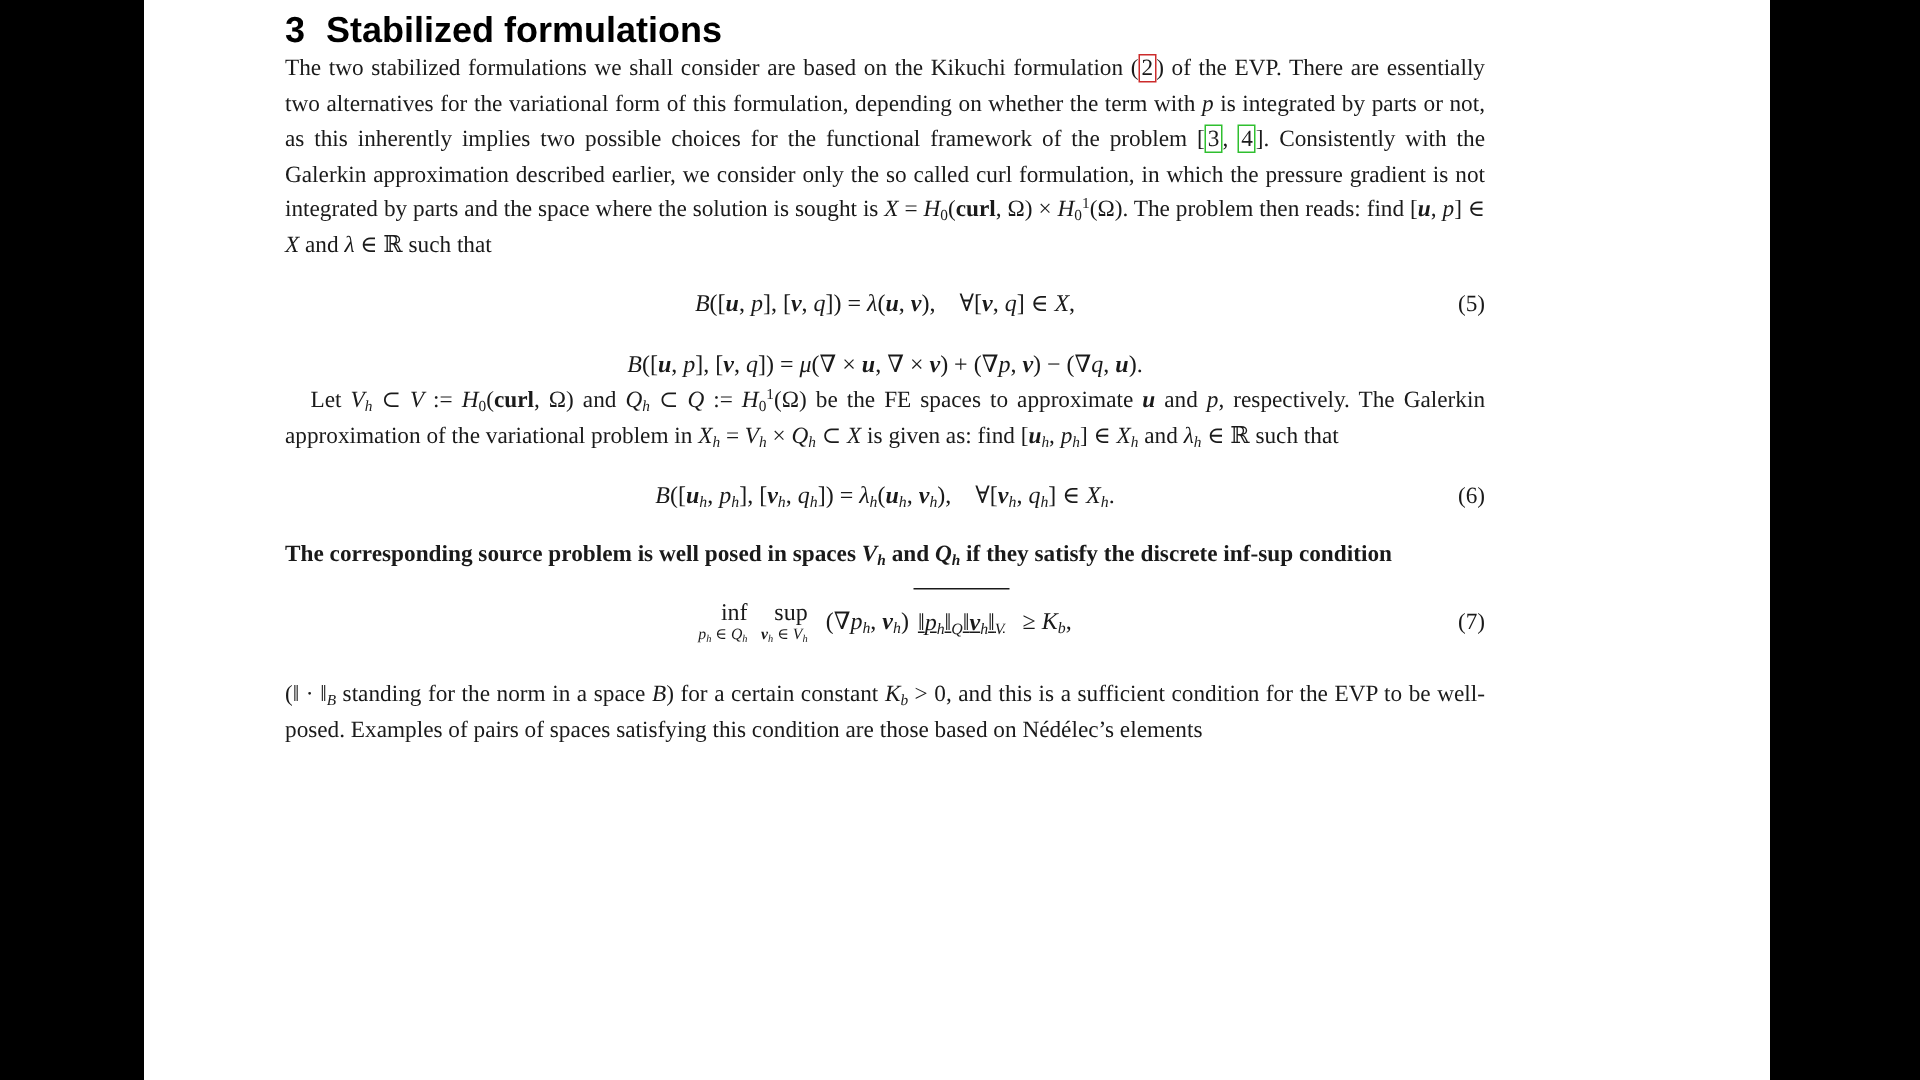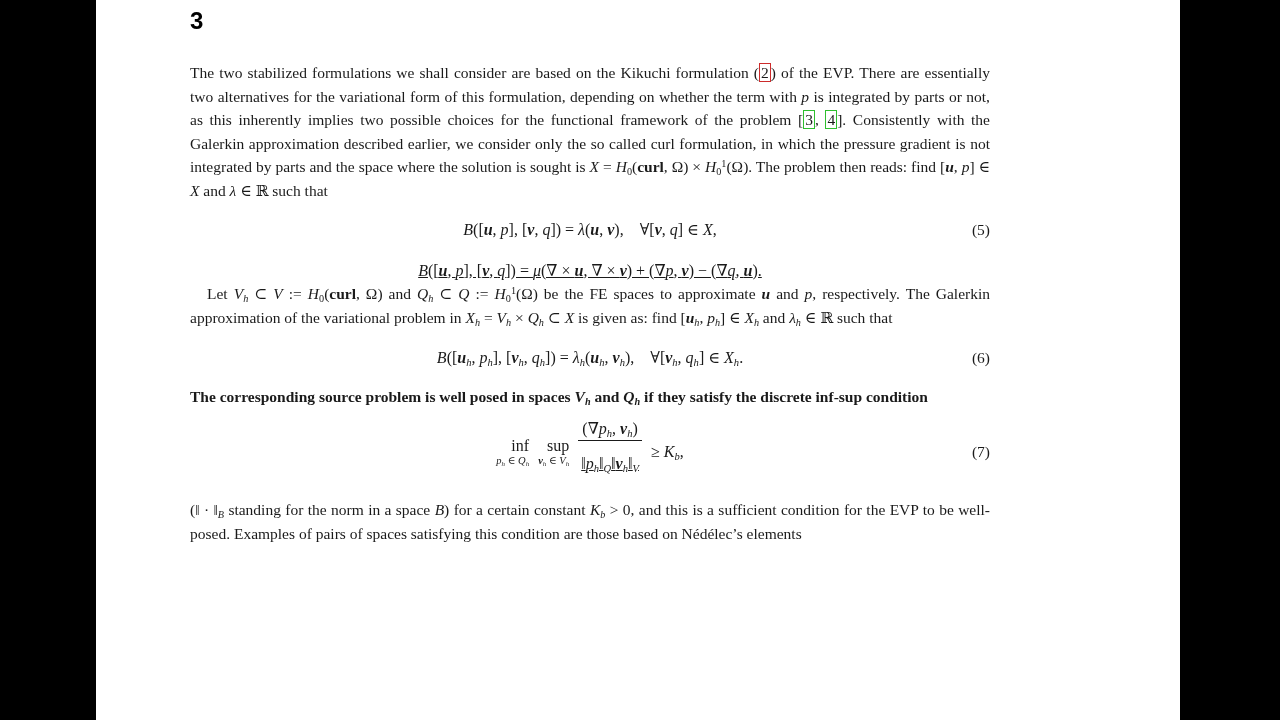--- a/index.html
+++ b/index.html
@@ -21,41 +21,41 @@
     font-size: 15.5px; line-height: 23.5px; text-align: justify;
   }
   .heading {
     display: flex; gap: 14px; align-items: baseline;
     margin: 0; padding-top: 7px;
     font-family: "Liberation Sans", "DejaVu Sans", sans-serif;
     font-size: 24px; line-height: 27px; font-weight: bold;
     color: var(--c-heading, #000); text-align: left;
   }
   p { margin: 0; }
-  .p1 { margin-top: 27px; }
+  .p1 { }
   .p2 { margin-top: 0; text-indent: 17px; }
   .p3 { margin-top: 15px; font-weight: bold; }
   .p4 { margin-top: 12px; }
   .where { margin-top: 15px; text-align: left; }
   .eq { position: relative; text-align: center; margin-top: 16px; font-size: 16px; }
-  .eq.eqB { margin-top: 17px; text-decoration: underline; }
+  .eq.eqB { margin-top: 17px; }
   .eq.eq6 { margin-top: 17px; }
   .eq.eq7 { margin-top: 10px; }
   .eq-tag {
     position: absolute; right: 0; top: 50%; transform: translateY(-50%);
     font-size: 15.5px;
   }
   .eq-row {
     display: flex; justify-content: center; align-items: center; gap: 9px;
     min-height: 48px;
   }
   .limop { display: inline-flex; flex-direction: column; align-items: flex-end; line-height: 1.05; }
   .limop .op { font-size: 16px; }
   .limop .lim { font-size: 10.5px; margin-top: 1px; }
-  .frac { display: inline-flex; flex-direction: column; align-items: center; line-height: 1.35; }
+  .frac { display: inline-flex; flex-direction: row; align-items: center; line-height: 1.35; }
   .frac .num { padding: 0 3px; }
   .frac .den { border-top: 1px solid var(--c-text, #1a1a1a); padding: 12px 3px; text-decoration: underline; }
   
   .m-i   { font-style: italic; }
   .m-bi  { font-style: italic; font-weight: bold; }
   .m-bf  { font-weight: bold; }
   .m-cal { font-style: italic; }
   .m-sub { font-size: 66%; vertical-align: -0.28em; line-height: 0; }
   .m-sup { font-size: 66%; vertical-align: 0.5em; line-height: 0; }
   .m-boxr { border: 1px solid var(--c-boxr, #c22); padding: 0 1px; }
@@ -66,20 +66,21 @@
 
 <div class="screen">
   <div class="letterbox left"></div>
   <div class="letterbox right"></div>
 
   <div class="page">
     <div class="content">
 
       <h1 class="heading">
         <span>3</span>
+        <span>Stabilized formulations</span>
       </h1>
 
       <p class="p1"><span>The two stabilized formulations we shall consider are based on the Kikuchi formulation (</span><span class="m-boxr">2</span><span>) of the EVP. There are essentially two alternatives for the variational form of this formulation, depending on whether the term with </span><span class="m-i">p</span><span> is integrated by parts or not, as this inherently implies two possible choices for the functional framework of the problem [</span><span class="m-boxg">3</span><span>, </span><span class="m-boxg">4</span><span>]. Consistently with the Galerkin approximation described earlier, we consider only the so called curl formulation, in which the pressure gradient is not integrated by parts and the space where the solution is sought is </span><span class="m-cal">X</span><span> = </span><span class="m-i">H</span><span class="m-sub">0</span><span>(</span><span class="m-bf">curl</span><span>, Ω) × </span><span class="m-i">H</span><span class="m-sub">0</span><span class="m-sup">1</span><span>(Ω). The problem then reads: find [</span><span class="m-bi">u</span><span>, </span><span class="m-i">p</span><span>] ∈ </span><span class="m-cal">X</span><span> and </span><span class="m-i">λ</span><span> ∈ ℝ such that</span></p>
 
       <div class="eq eq5">
         <span class="eq-body"><span class="m-i">B</span><span>([</span><span class="m-bi">u</span><span>, </span><span class="m-i">p</span><span>], [</span><span class="m-bi">v</span><span>, </span><span class="m-i">q</span><span>]) = </span><span class="m-i">λ</span><span>(</span><span class="m-bi">u</span><span>, </span><span class="m-bi">v</span><span>),</span><span> ∀[</span><span class="m-bi">v</span><span>, </span><span class="m-i">q</span><span>] ∈ </span><span class="m-cal">X</span><span>,</span></span>
         <span class="eq-tag">(5)</span>
       </div>
 
 

